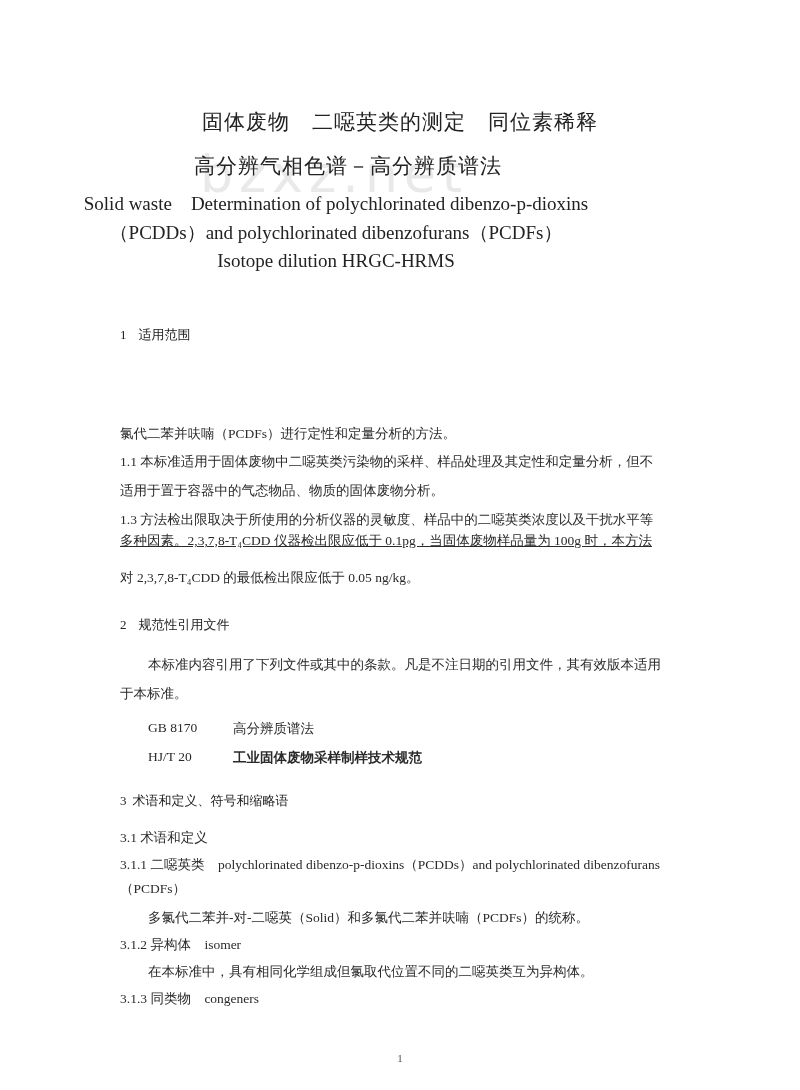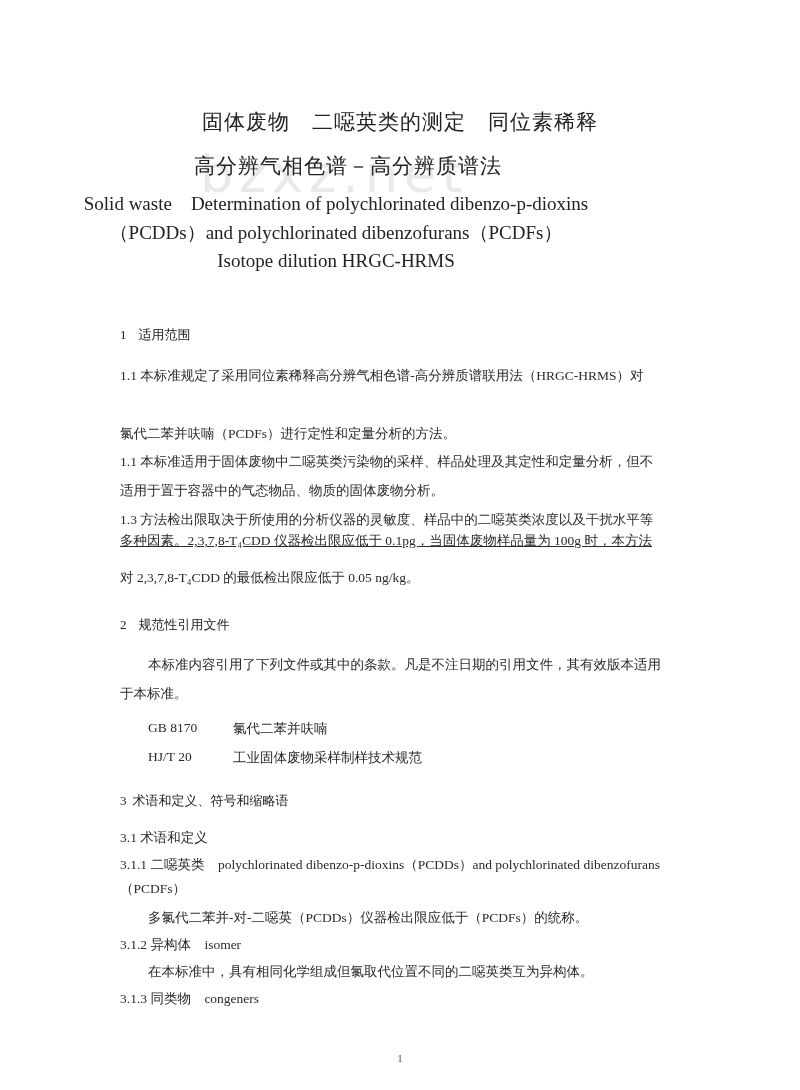--- a/index.html
+++ b/index.html
@@ -29,43 +29,42 @@
 <div class="page">
   <div class="t-cn1">固体废物　二噁英类的测定　同位素稀释</div>
   <div class="t-cn2">高分辨气相色谱－高分辨质谱法</div>
   <div class="t-en" style="top:175px;">Solid waste　Determination of polychlorinated dibenzo-p-dioxins</div>
   <div class="t-en" style="top:234px;">Isotope dilution HRGC-HRMS</div>
   <div class="t-en" style="top:204px;">（PCDDs）and polychlorinated dibenzofurans（PCDFs）</div>
 
   <div class="h1" style="top:310px;">
     <span class="num">1</span><span>适用范围</span>
   </div>
-  <div class="p" style="top:351px;">1.1 本标准规定了采用同位素稀释高分辨气相色谱-高分辨质谱联用法（HRGC-HRMS）对</div>
   <div class="p" style="top:409px;">氯代二苯并呋喃（PCDFs）进行定性和定量分析的方法。</div>
   <div class="p" style="top:437px;">1.1 本标准适用于固体废物中二噁英类污染物的采样、样品处理及其定性和定量分析，但不</div>
   <div class="p" style="top:466px;">适用于置于容器中的气态物品、物质的固体废物分析。</div>
   <div class="p" style="top:495px;">1.3 方法检出限取决于所使用的分析仪器的灵敏度、样品中的二噁英类浓度以及干扰水平等</div>
   <div class="p" style="top:516px;text-decoration:underline;">多种因素。2,3,7,8-T₄CDD 仪器检出限应低于 0.1pg，当固体废物样品量为 100g 时，本方法</div>
   <div class="p" style="top:553px;">对 2,3,7,8-T₄CDD 的最低检出限应低于 0.05 ng/kg。</div>
 
   <div class="h1" style="top:600px;">
     <span class="num">2</span><span>规范性引用文件</span>
   </div>
   <div class="p ind" style="top:640px;">本标准内容引用了下列文件或其中的条款。凡是不注日期的引用文件，其有效版本适用</div>
   <div class="p" style="top:669px;">于本标准。</div>
   <div class="ref-code" style="top:704px;">GB 8170</div>
-  <div class="ref-title" style="top:704px;">氯代二苯并呋喃</div>
+  <div class="ref-title" style="top:704px;">高分辨质谱法</div>
   <div class="ref-code" style="top:733px;">HJ/T 20</div>
-  <div class="ref-title" style="top:733px;">工业固体废物采样制样技术规范</div>
+  <div class="ref-title" style="top:733px;font-weight:bold;">工业固体废物采样制样技术规范</div>
 
   <div class="h1" style="top:776px;">
     <span class="num" style="margin-right:6px;">3</span><span>术语和定义、符号和缩略语</span>
   </div>
   <div class="p" style="top:813px;">3.1 术语和定义</div>
   <div class="p" style="top:840px;">3.1.1 二噁英类　polychlorinated dibenzo-p-dioxins（PCDDs）and polychlorinated dibenzofurans</div>
   <div class="p" style="top:864px;">（PCDFs）</div>
-  <div class="p ind" style="top:893px;">多氯代二苯并-对-二噁英（PCDDs）仪器检出限应低于（PCDFs）的统称。</div>
+  <div class="p ind" style="top:893px;">多氯代二苯并-对-二噁英（Solid）和多氯代二苯并呋喃（PCDFs）的统称。</div>
   <div class="p" style="top:920px;">3.1.2 异构体　isomer</div>
   <div class="p ind" style="top:947px;">在本标准中，具有相同化学组成但氯取代位置不同的二噁英类互为异构体。</div>
   <div class="p" style="top:974px;">3.1.3 同类物　congeners</div>
 
   <div class="pageno">1</div>
 </div>
 
 </body></html>

